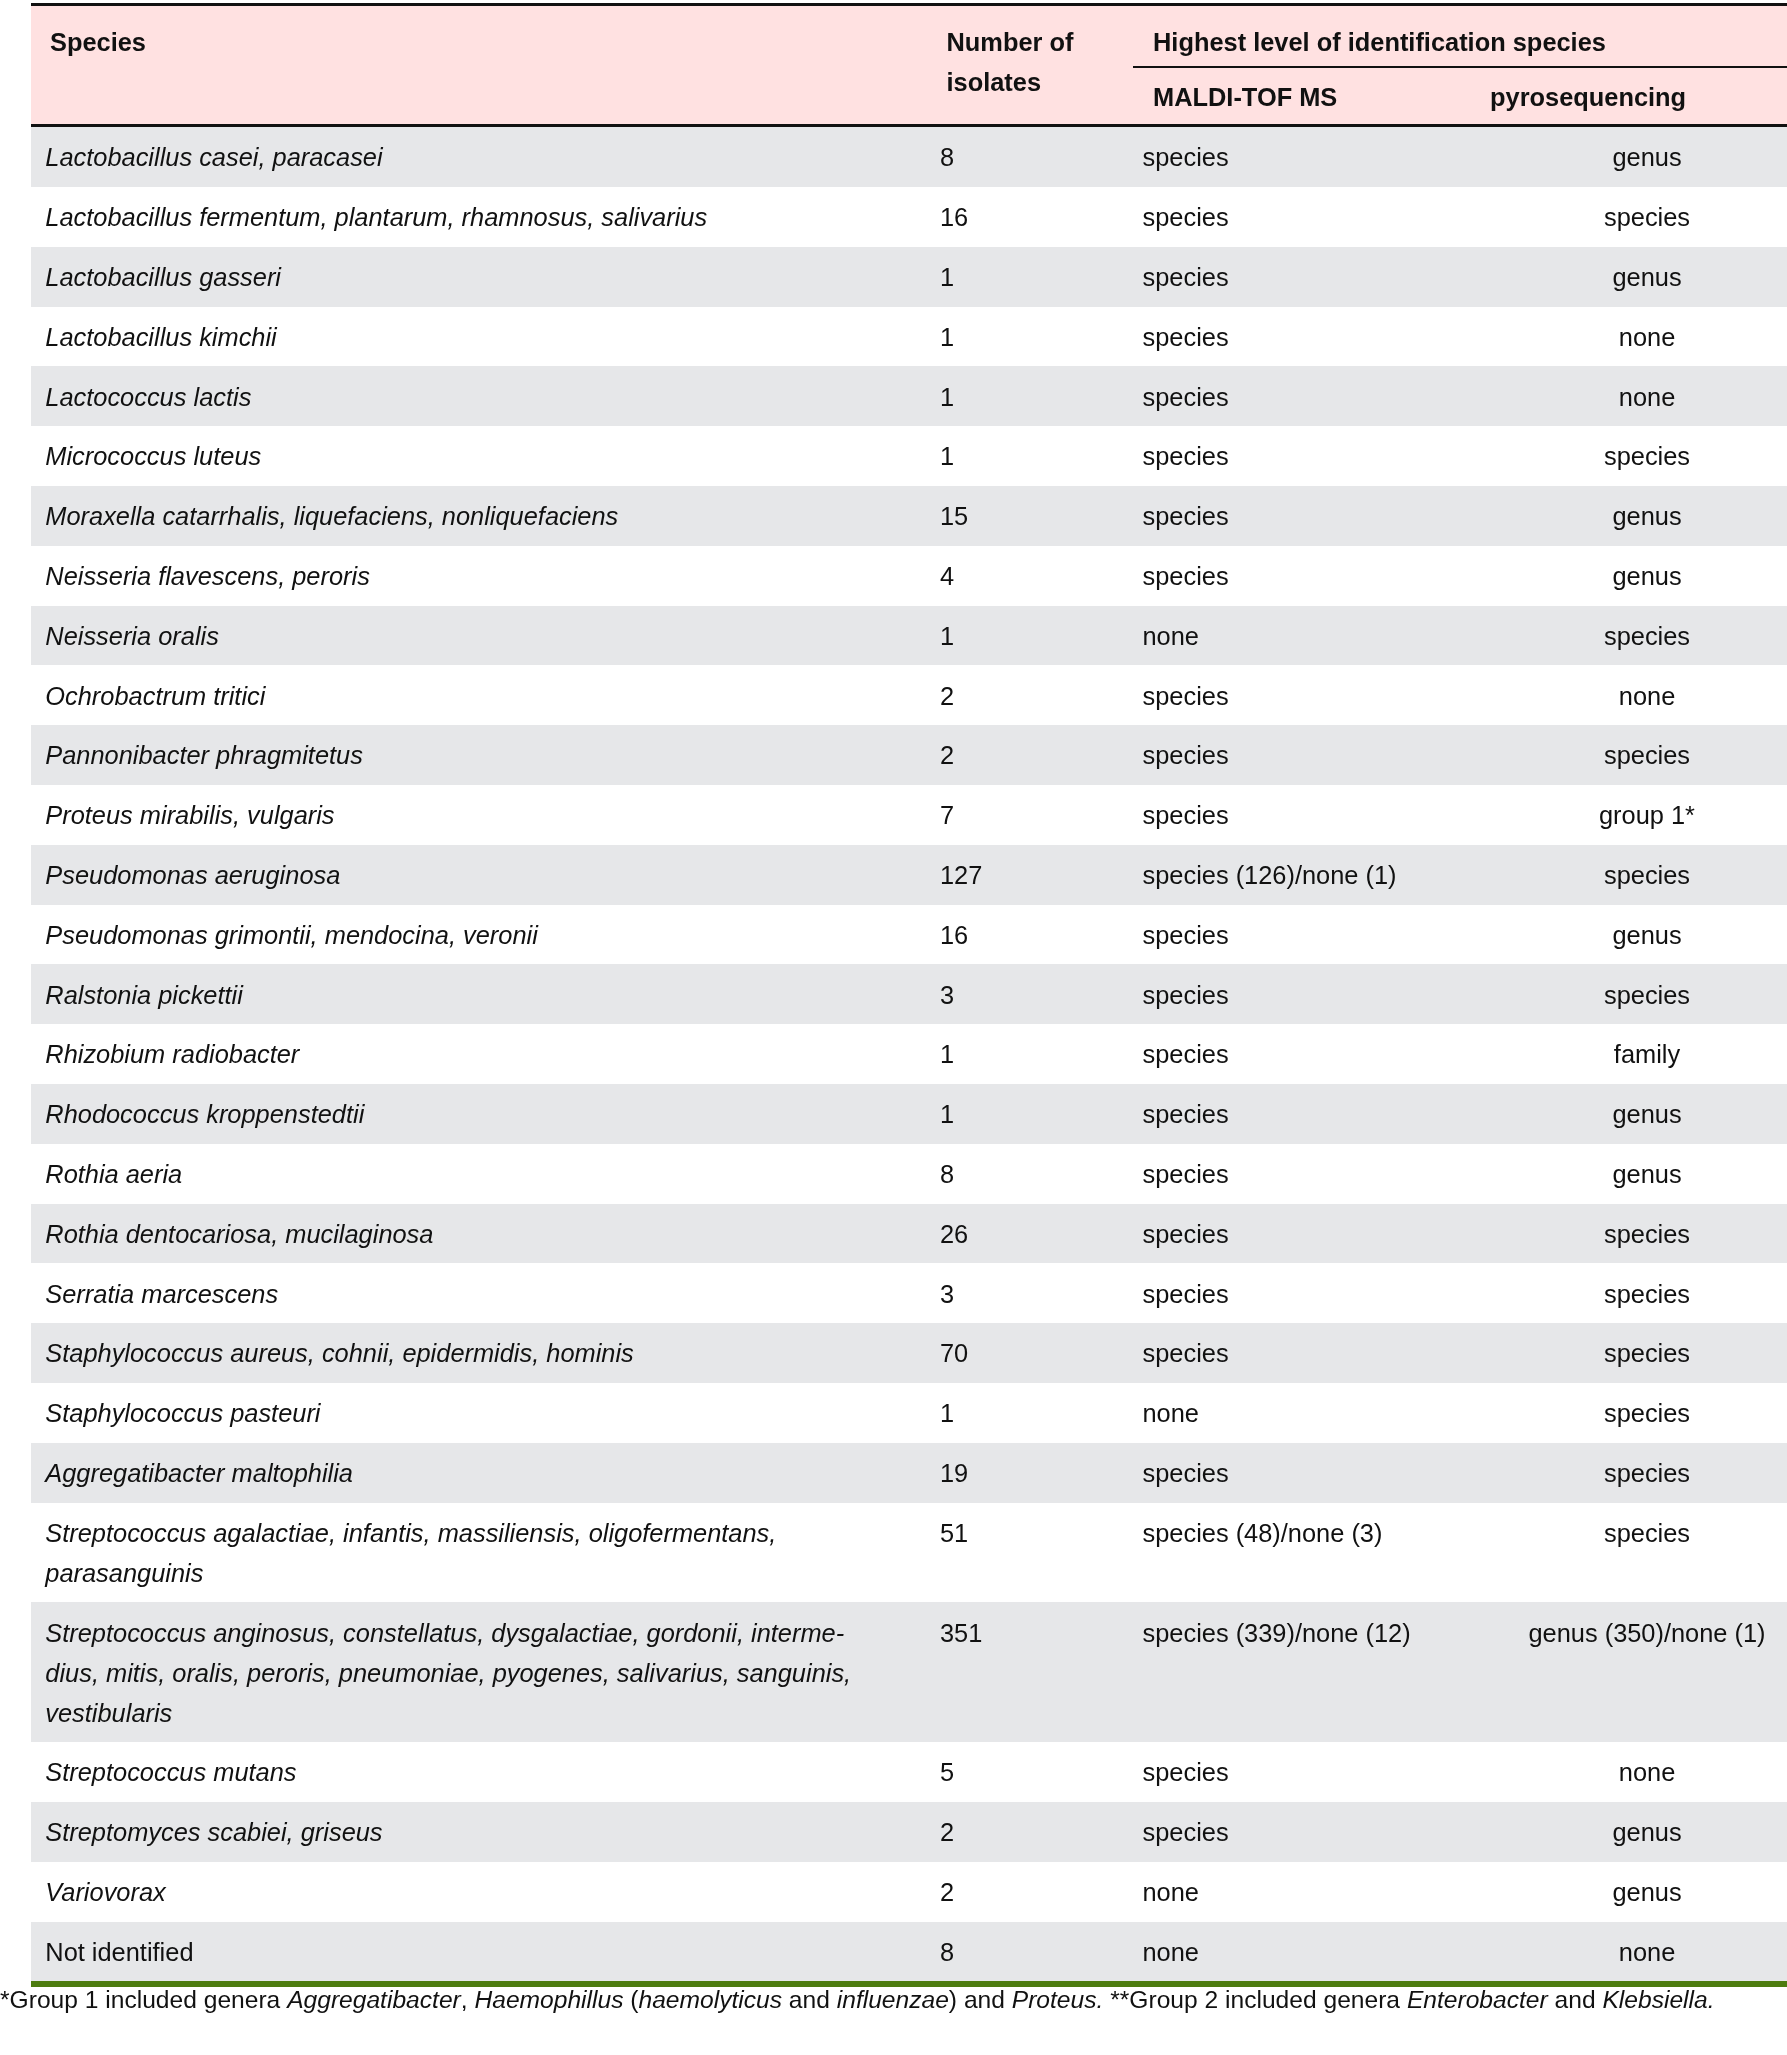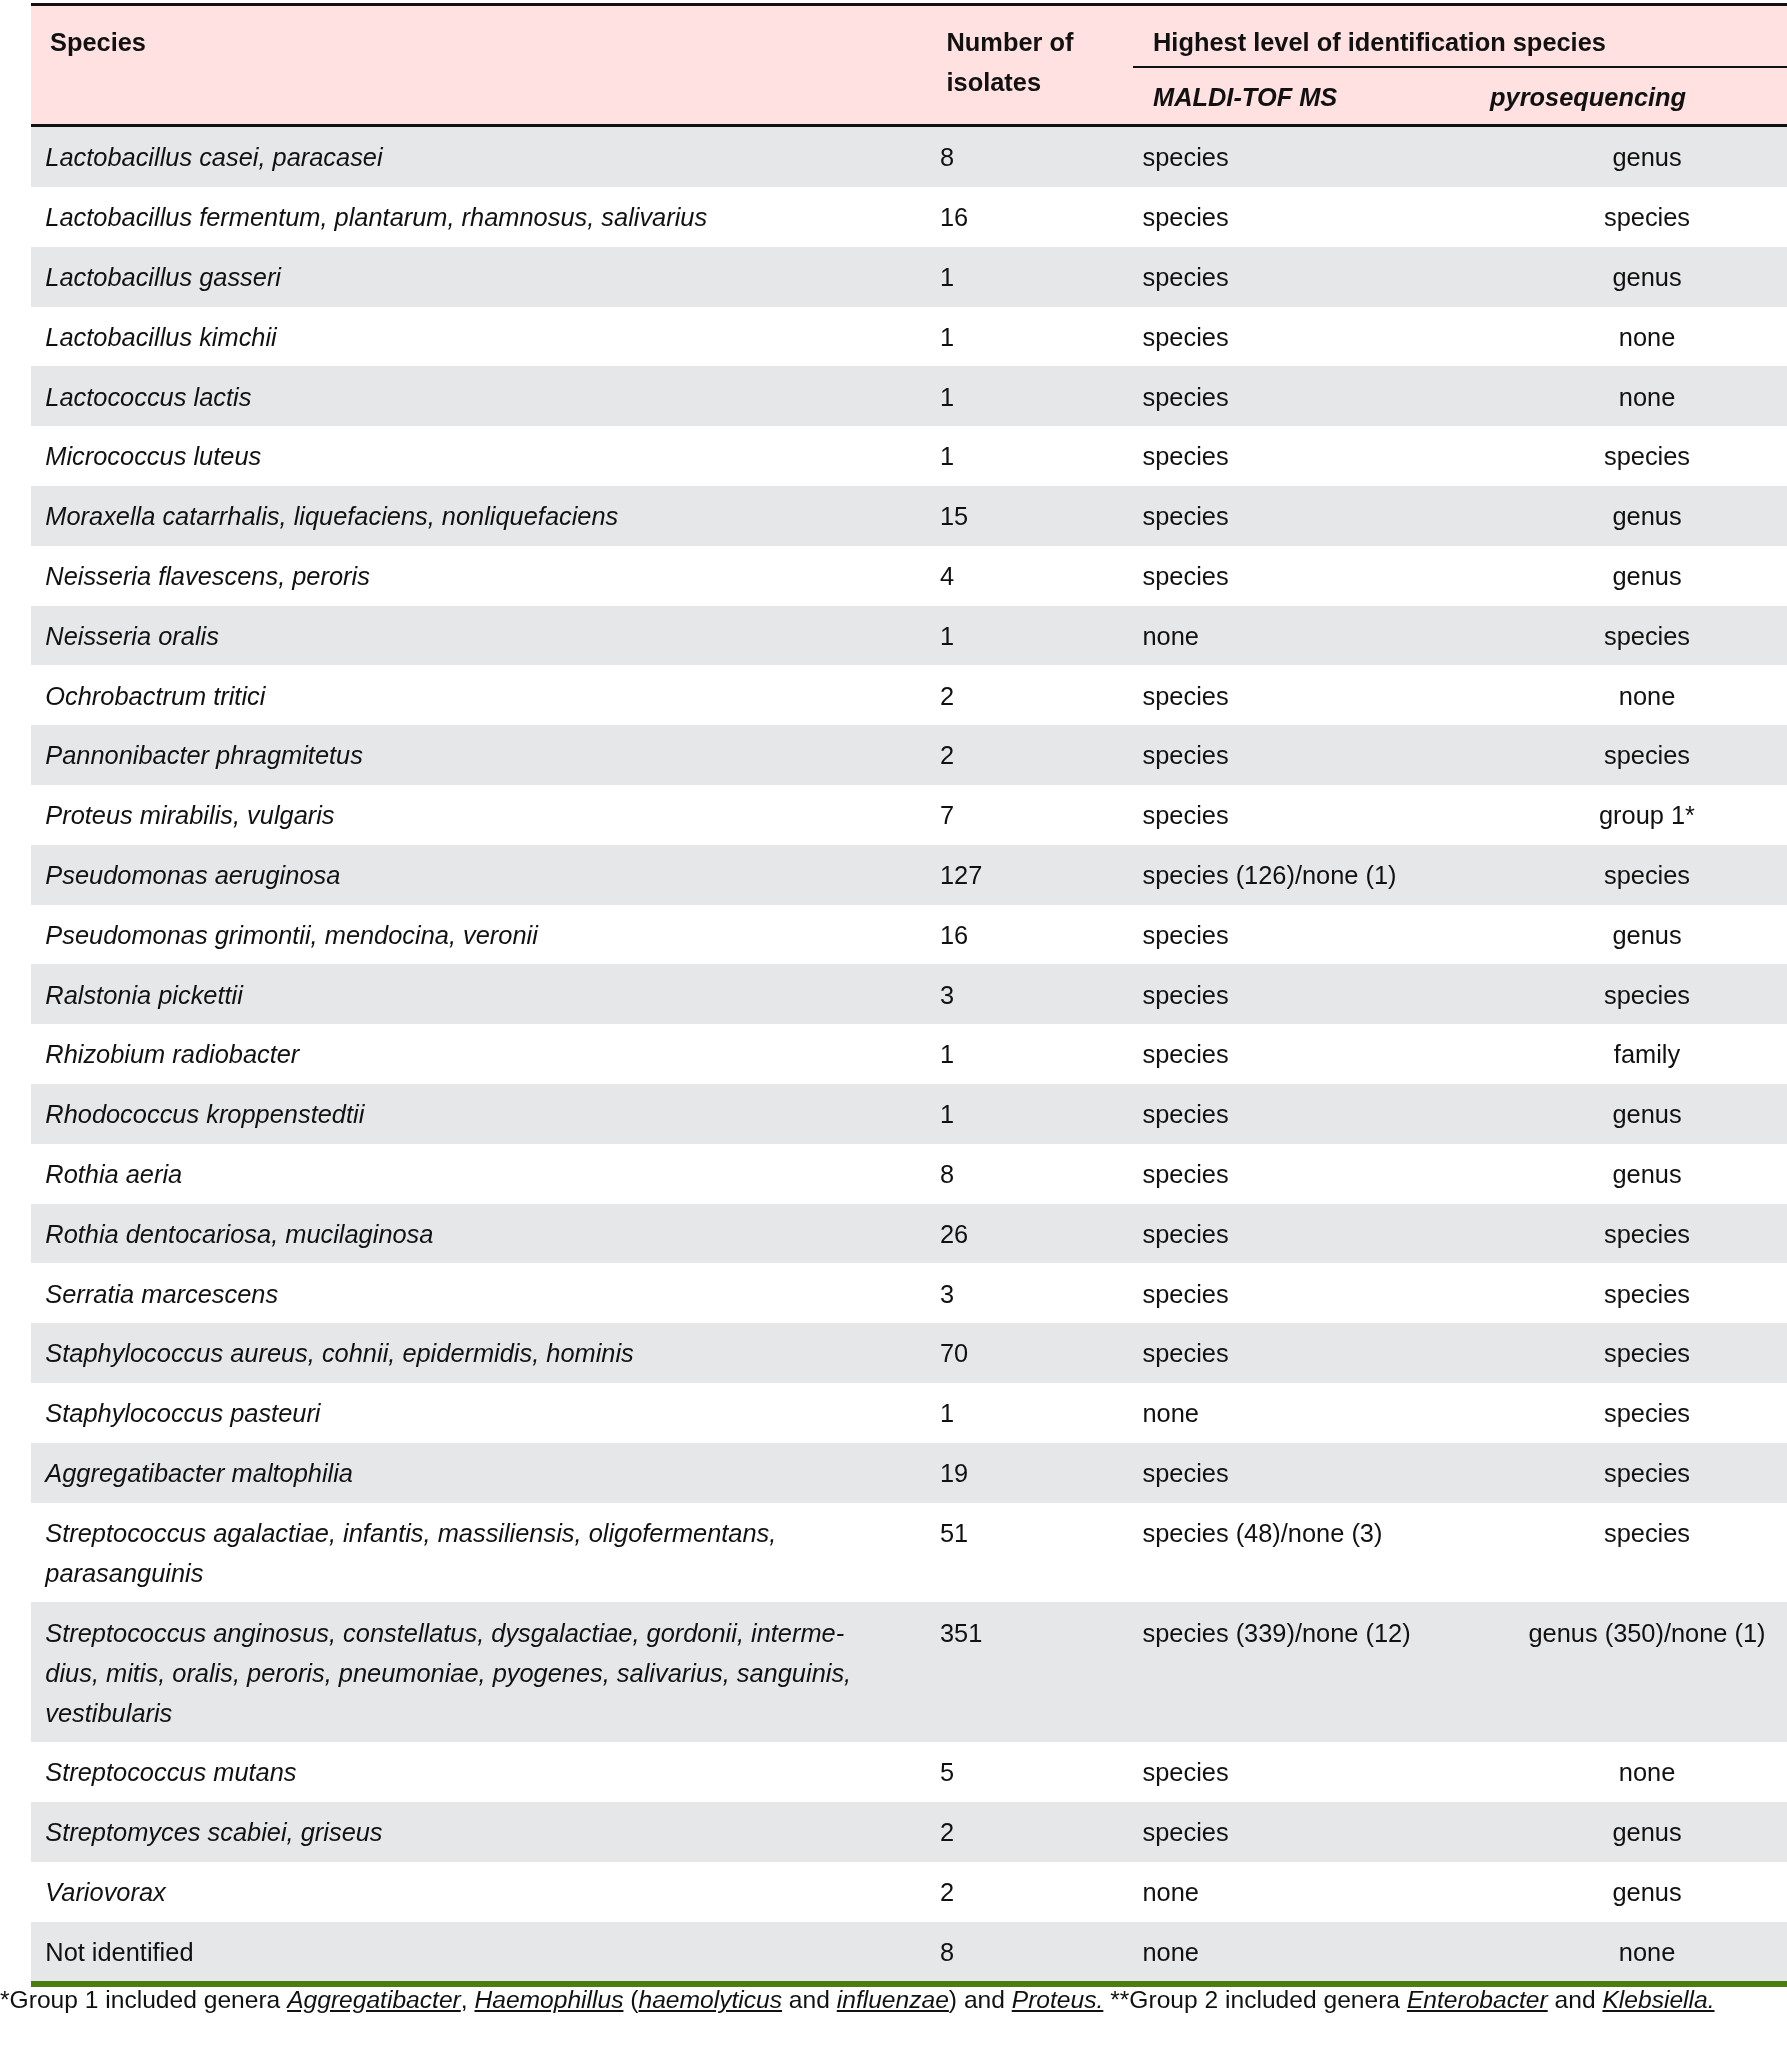--- a/index.html
+++ b/index.html
@@ -16,41 +16,41 @@
 
   thead tr { background: #ffe1e1; }
   thead { border-top: 3.2px solid #111; }
   thead th {
     font-weight: bold; text-align: left; vertical-align: top;
     font-size: 25.4px; line-height: 40px; padding: 0;
   }
   .th-species { padding: 16px 0 0 19px !important; height: 102px; border-bottom: 3.2px solid #111; }
   .th-num { padding: 16px 0 0 17.5px !important; border-bottom: 3.2px solid #111; }
   .th-group { padding: 16px 0 0 20px !important; height: 43px; border-bottom: 2.4px solid #111; }
-  .th-sub { padding: 9.5px 0 0 20px !important; height: 46px; border-bottom: 3.2px solid #111; font-style: italic; }
+  .th-sub { padding: 9.5px 0 0 20px !important; height: 46px; border-bottom: 3.2px solid #111; }
   .th-sub.pyro { padding-left: 19px !important; }
 
   tbody td {
     font-size: 25.4px; line-height: 40px; vertical-align: top;
     padding: 10.3px 0 9.5px 0;
   }
   tbody tr:nth-child(odd) { background: #e6e7e9; }
   tbody tr:nth-child(even) { background: #ffffff; }
   tbody tr:last-child { border-bottom: 6px solid #4d7c0f; }
   td.species { padding-left: 14.3px; padding-right: 48px; }
   td.species.italic { font-style: italic; }
   td.num { padding-left: 11px; }
   td.maldi { padding-left: 9.5px; }
   td.pyro { padding-left: 12px; text-align: center; }
 
   .footnote {
     position: absolute; left: 0; top: 1984px; width: 1787px;
     font-size: 24.6px; line-height: 32px; white-space: nowrap;
   }
-  .footnote i { font-style: italic; text-decoration: underline; }
+  .footnote i { font-style: italic; }
 </style>
 </head>
 <body>
 
 <div class="table-wrap">
   <table>
     <colgroup>
       <col class="c-species">
         <col class="c-num">
         <col class="c-maldi">

